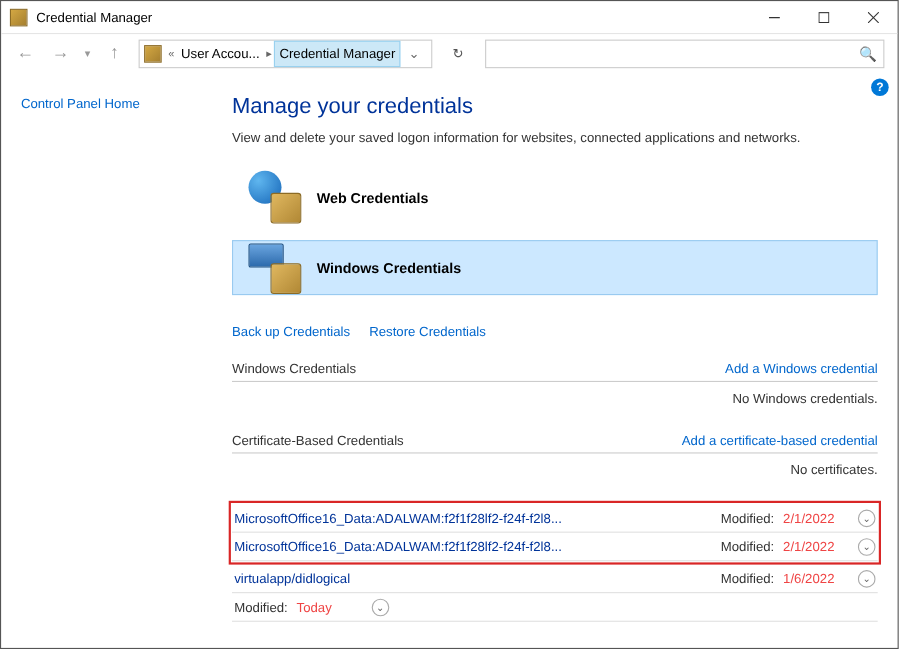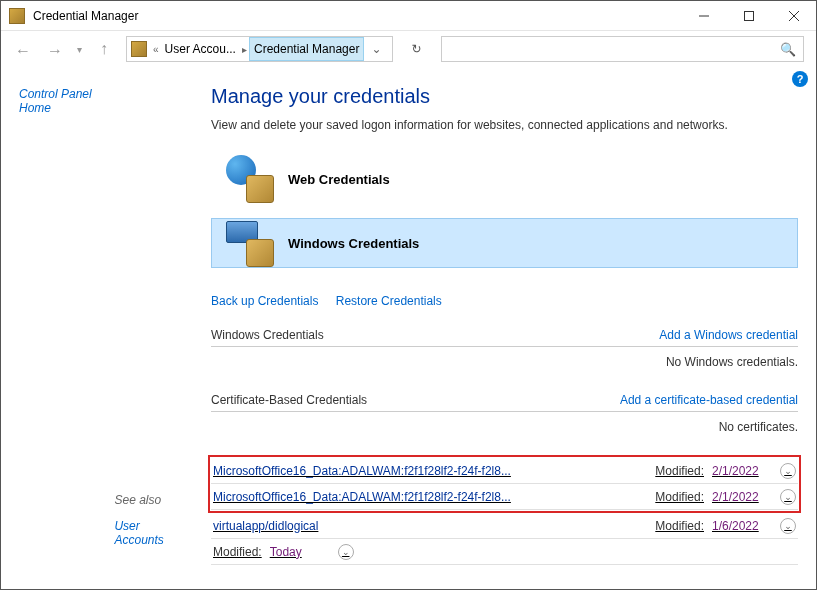--- a/index.html
+++ b/index.html
@@ -88,21 +88,21 @@
     .searchbox .spacer{flex:1;}
     .searchbox .search-icon{ color:#666; font-size:13px;}
     
     .body {
       display: flex;
       height: calc(100% - 66px);
     }
     .sidebar {
       width: 200px;
       padding: 20px 18px;
-      display:flex; flex-direction:row;font-style:italic;
+      display:flex; flex-direction:column;
     }
     .sidebar .link { color:#0066cc; font-size:12px; margin-bottom:12px; cursor:pointer; }
     .sidebar .seealso-block{ margin-top:auto; padding-bottom:10px;}
     .sidebar .seealso { color:#666; font-size:12px; margin-bottom:12px; }
     .main {
       flex:1;
       padding: 18px 18px 18px 10px;
       position:relative;
       overflow:auto;
     }
@@ -149,26 +149,25 @@
     .section-header .stitle{ font-size:12px; color:#333;}
     .section-header .slink{ color:#0066cc; font-size:12px; cursor:pointer;}
     .empty-msg{ color:#333; font-size:12px; padding:2px 0 0 0;text-align:right;}
     .cred-list{}
     .cred-row{
       display:flex; align-items:center;
       border-bottom:1px solid #e0e0e0;
       height:26px;
       padding:0 2px;
       gap:8px;
-      text-decoration:underline;
     }
     .cred-row:first-child{ border-top:1px solid #e0e0e0;}
     .cred-name{ flex:1; color:#003399; font-size:12px; overflow:hidden; text-overflow:ellipsis; white-space:nowrap;}
     .cred-mod-label{ color:#333; font-size:12px;}
-    .cred-mod-val{ color:#701a75; font-size:12px; min-width:60px;}
+    .cred-mod-val{ color:#ef4444; font-size:12px; min-width:60px;}
     .expand{
       width:16px;height:16px;border:1px solid #aaa;border-radius:50%;
       display:flex;align-items:center;justify-content:center;
       color:#666;font-size:9px;
     }
     .highlight-box{
       border:2px solid #d92626;
       padding:1px;
       margin: -3px -3px 0 -3px;
     }
@@ -216,24 +215,20 @@
   <div class="refresh-btn">↻</div>
   <div class="searchbox">
     <span class="spacer"></span>
     <span class="search-icon">🔍</span>
   </div>
 </div>
 
 <div class="body">
   <div class="sidebar">
     <div class="link">Control Panel Home</div>
-    <div class="seealso-block">
-      <div class="seealso">See also</div>
-      <div class="link">User Accounts</div>
-    </div>
   </div>
 
   <div class="main">
     <div class="help-icon">?</div>
     <h1 class="page-title">Manage your credentials</h1>
     <div class="page-desc">View and delete your saved logon information for websites, connected applications and networks.</div>
 
     <div class="category-cards">
       <div class="card">
         <div class="card-icon">

